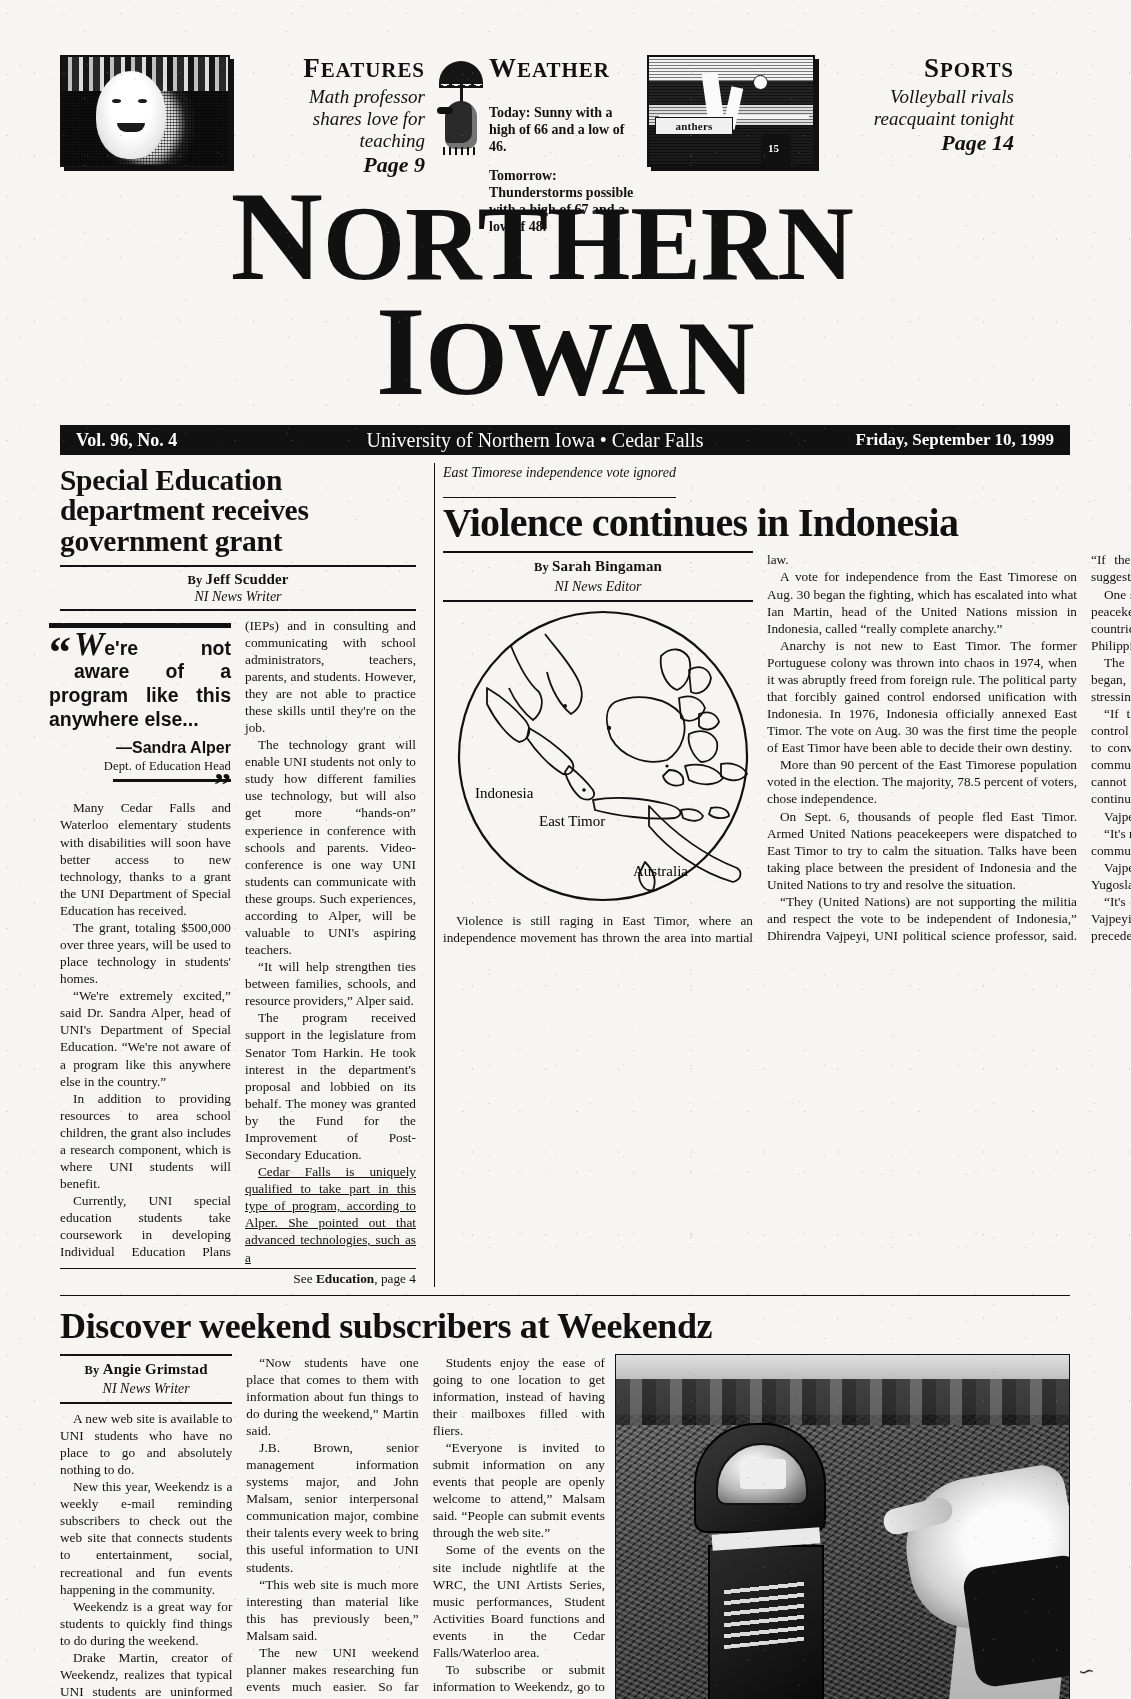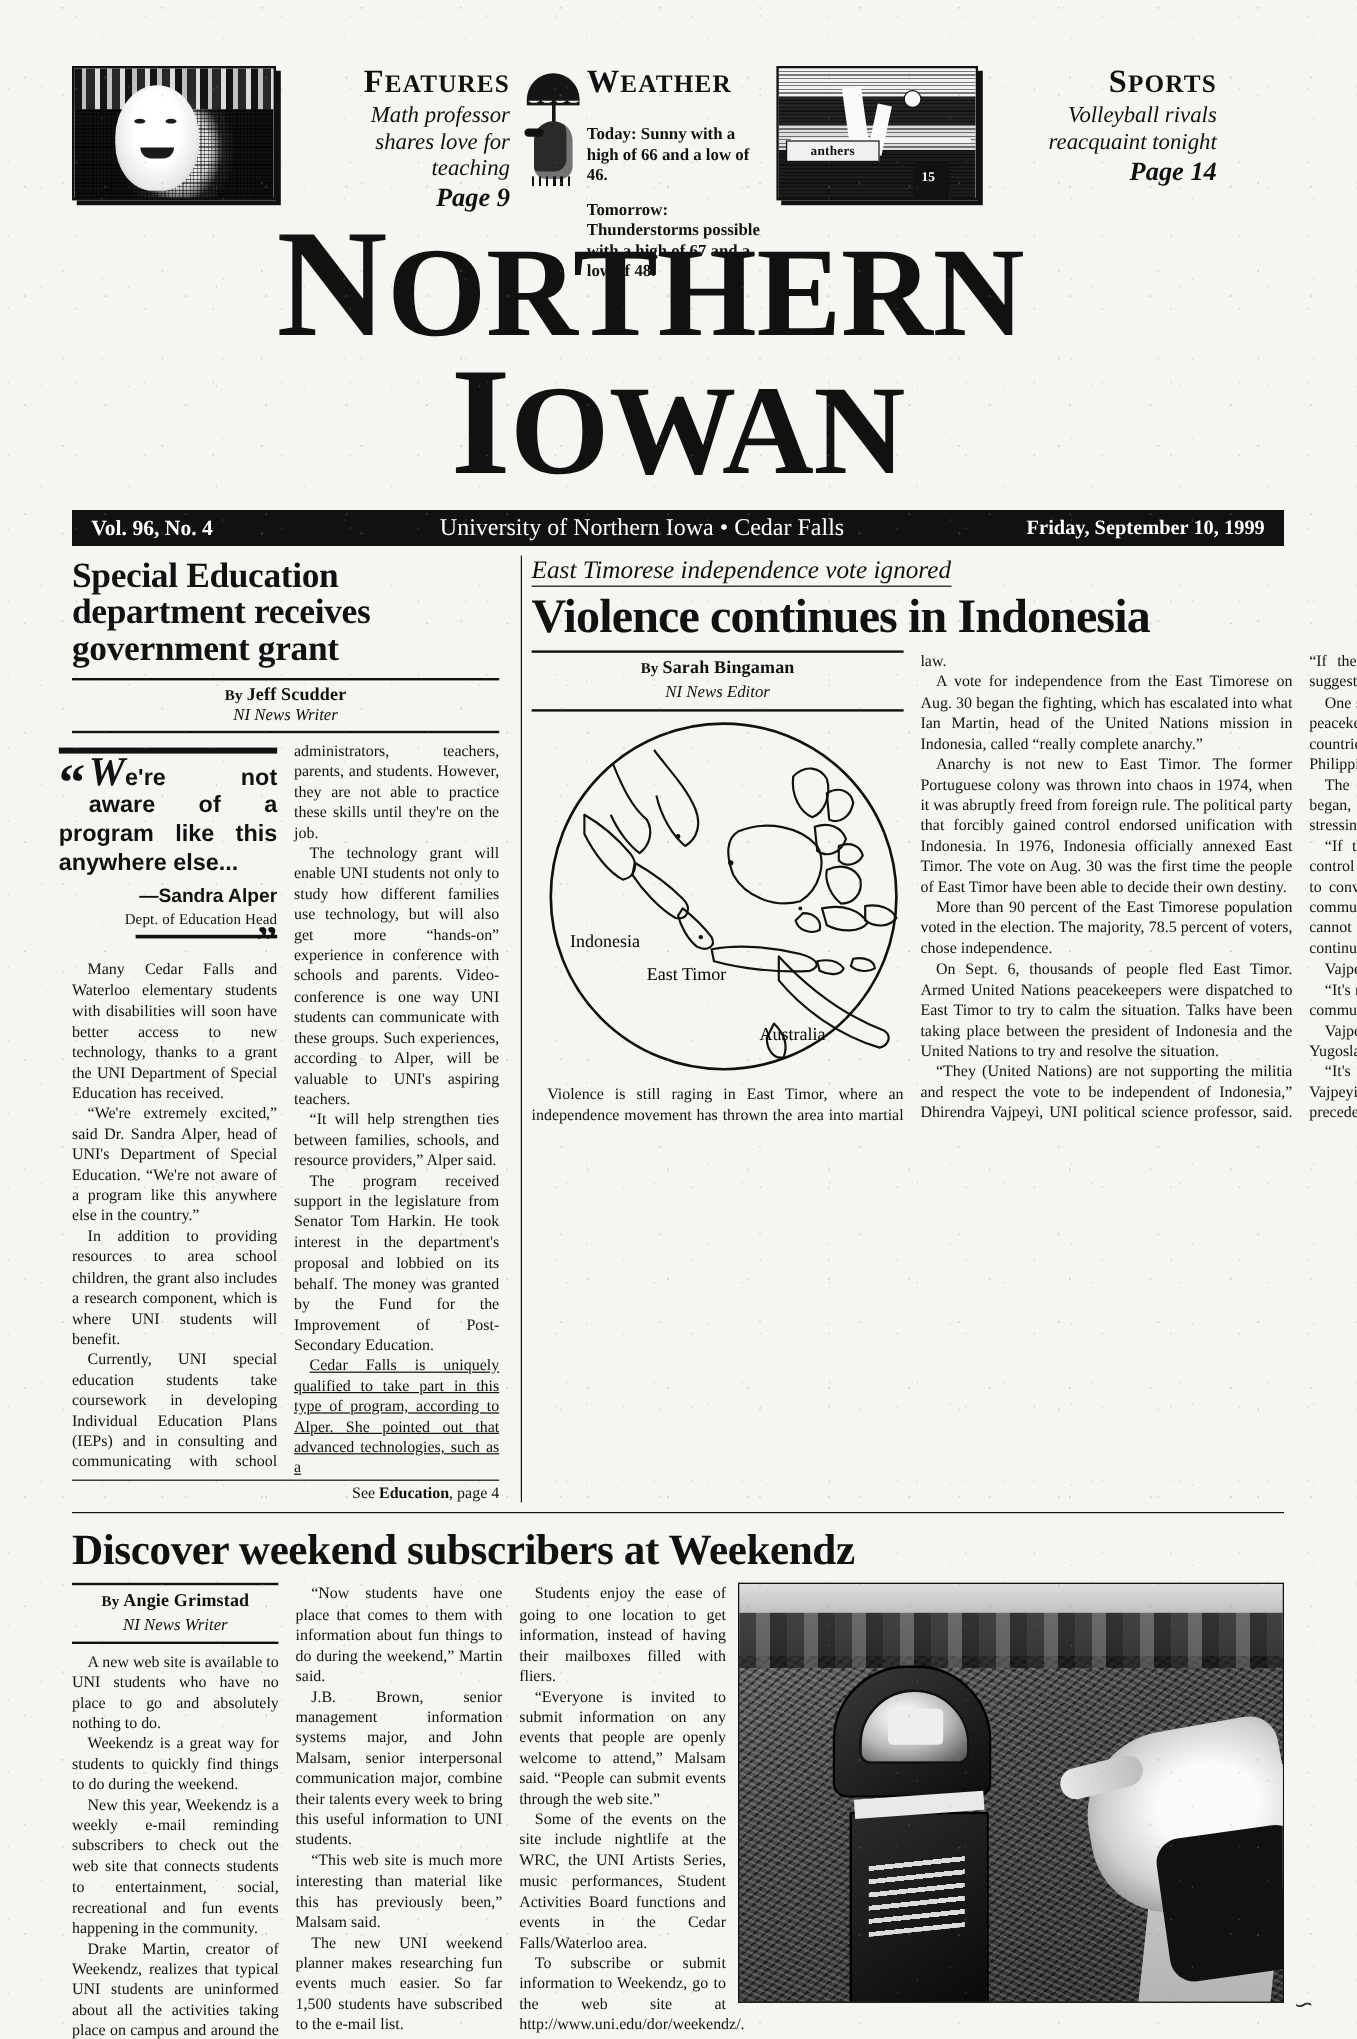--- a/index.html
+++ b/index.html
@@ -130,22 +130,22 @@
   
   .main { display:flex; margin-top:8px; }
   .lead-left { width:366px; flex:0 0 auto; padding-right:10px; }
   .vrule { width:1px; background:#111; flex:0 0 auto; margin:0 8px; }
   .lead-right { flex:1; }
 
   h1.hl-left {
     font-size:29.5px; font-weight:bold; line-height:1.02; margin:2px 0 0 0; letter-spacing:-.01em;
   }
   .kicker-it {
-    font-style:italic; font-size:21px; border-bottom:1.5px solid #111;
-    display:inline-block; padding-bottom:0; margin:0 0 3px 0;
+    font-style:italic; font-size:14px; border-bottom:1.5px solid #111;
+    display:inline-block; padding-bottom:16px; margin:0 0 3px 0;
   }
   h1.hl-right {
     font-size:40px; font-weight:bold; line-height:1.0; margin:2px 0 0 0; letter-spacing:-.018em;
   }
   h1.hl-wide {
     font-size:36px; font-weight:bold; line-height:1.0; margin:6px 0 10px 0; letter-spacing:-.01em;
   }
 
   .byline-box { border-top:2px solid #111; border-bottom:2px solid #111; padding:4px 0 4px 0; margin:9px 0 6px 0; text-align:center; }
   .byline-box .by { font-weight:bold; font-size:15px; letter-spacing:.01em; }
@@ -323,20 +323,21 @@
           <div class="pq-text">
             <span class="pq-open">“</span><span class="dropw">W</span><span>e're not aware of a program like this anywhere else...</span>
           </div>
           <div class="pq-attr">—Sandra Alper</div>
           <div class="pq-role">Dept. of Education Head</div>
           <div class="pq-close">”</div>
           <div class="pq-rule2"></div>
         </div>
 
         <p>Many Cedar Falls and Waterloo elementary students with disabilities will soon have better access to new technology, thanks to a grant the UNI Department of Special Education has received.</p>
+        <p>The grant, totaling $500,000 over three years, will be used to place technology in students' homes.</p>
         <p>“We're extremely excited,” said Dr. Sandra Alper, head of UNI's Department of Special Education. “We're not aware of a program like this anywhere else in the country.”</p>
         <p>In addition to providing resources to area school children, the grant also includes a research component, which is where UNI students will benefit.</p>
         <p>Currently, UNI special education students take coursework in developing Individual Education Plans (IEPs) and in consulting and communicating with school administrators, teachers, parents, and students. However, they are not able to practice these skills until they're on the job.</p>
         <p>The technology grant will enable UNI students not only to study how different families use technology, but will also get more “hands-on” experience in conference with schools and parents. Video-conference is one way UNI students can communicate with these groups. Such experiences, according to Alper, will be valuable to UNI's aspiring teachers.</p>
         <p>“It will help strengthen ties between families, schools, and resource providers,” Alper said.</p>
         <p>The program received support in the legislature from Senator Tom Harkin. He took interest in the department's proposal and lobbied on its behalf. The money was granted by the Fund for the Improvement of Post-Secondary Education.</p>
         <p style="text-decoration:underline">Cedar Falls is uniquely qualified to take part in this type of program, according to Alper. She pointed out that advanced technologies, such as a</p>
       </div>
       <div class="jump">
         <span>See </span><b>Education</b><span>, page 4</span>
@@ -410,22 +411,22 @@
     <h1 class="hl-wide">Discover weekend subscribers at Weekendz</h1>
 
     <div class="bottom-row">
       <div class="bot-left">
         <div class="cols c3">
           <div class="byline-box" style="margin-top:0">
             <div class="by"><span class="sc">By </span><span>Angie Grimstad</span></div>
             <div class="role"><span>NI News Writer</span></div>
           </div>
           <p>A new web site is available to UNI students who have no place to go and absolutely nothing to do.</p>
+          <p>New this year, Weekendz is a weekly e-mail reminding subscribers to check out the web site that connects students to entertainment, social, recreational and fun events happening in the community.</p>
           <p>Weekendz is a great way for students to quickly find things to do during the weekend.</p>
-          <p>New this year, Weekendz is a weekly e-mail reminding subscribers to check out the web site that connects students to entertainment, social, recreational and fun events happening in the community.</p>
           <p>Drake Martin, creator of Weekendz, realizes that typical UNI students are uninformed about all the activities taking place on campus and around the area.</p>
           <p>“Now students have one place that comes to them with information about fun things to do during the weekend,” Martin said.</p>
           <p>J.B. Brown, senior management information systems major, and John Malsam, senior interpersonal communication major, combine their talents every week to bring this useful information to UNI students.</p>
           <p>“This web site is much more interesting than material like this has previously been,” Malsam said.</p>
           <p>The new UNI weekend planner makes researching fun events much easier. So far 1,500 students have subscribed to the e-mail list.</p>
           <p>Students enjoy the ease of going to one location to get information, instead of having their mailboxes filled with fliers.</p>
           <p>“Everyone is invited to submit information on any events that people are openly welcome to attend,” Malsam said. “People can submit events through the web site.”</p>
           <p>Some of the events on the site include nightlife at the WRC, the UNI Artists Series, music performances, Student Activities Board functions and events in the Cedar Falls/Waterloo area.</p>
           <p>To subscribe or submit information to Weekendz, go to the web site at http://www.uni.edu/dor/weekendz/.</p>
         </div>

